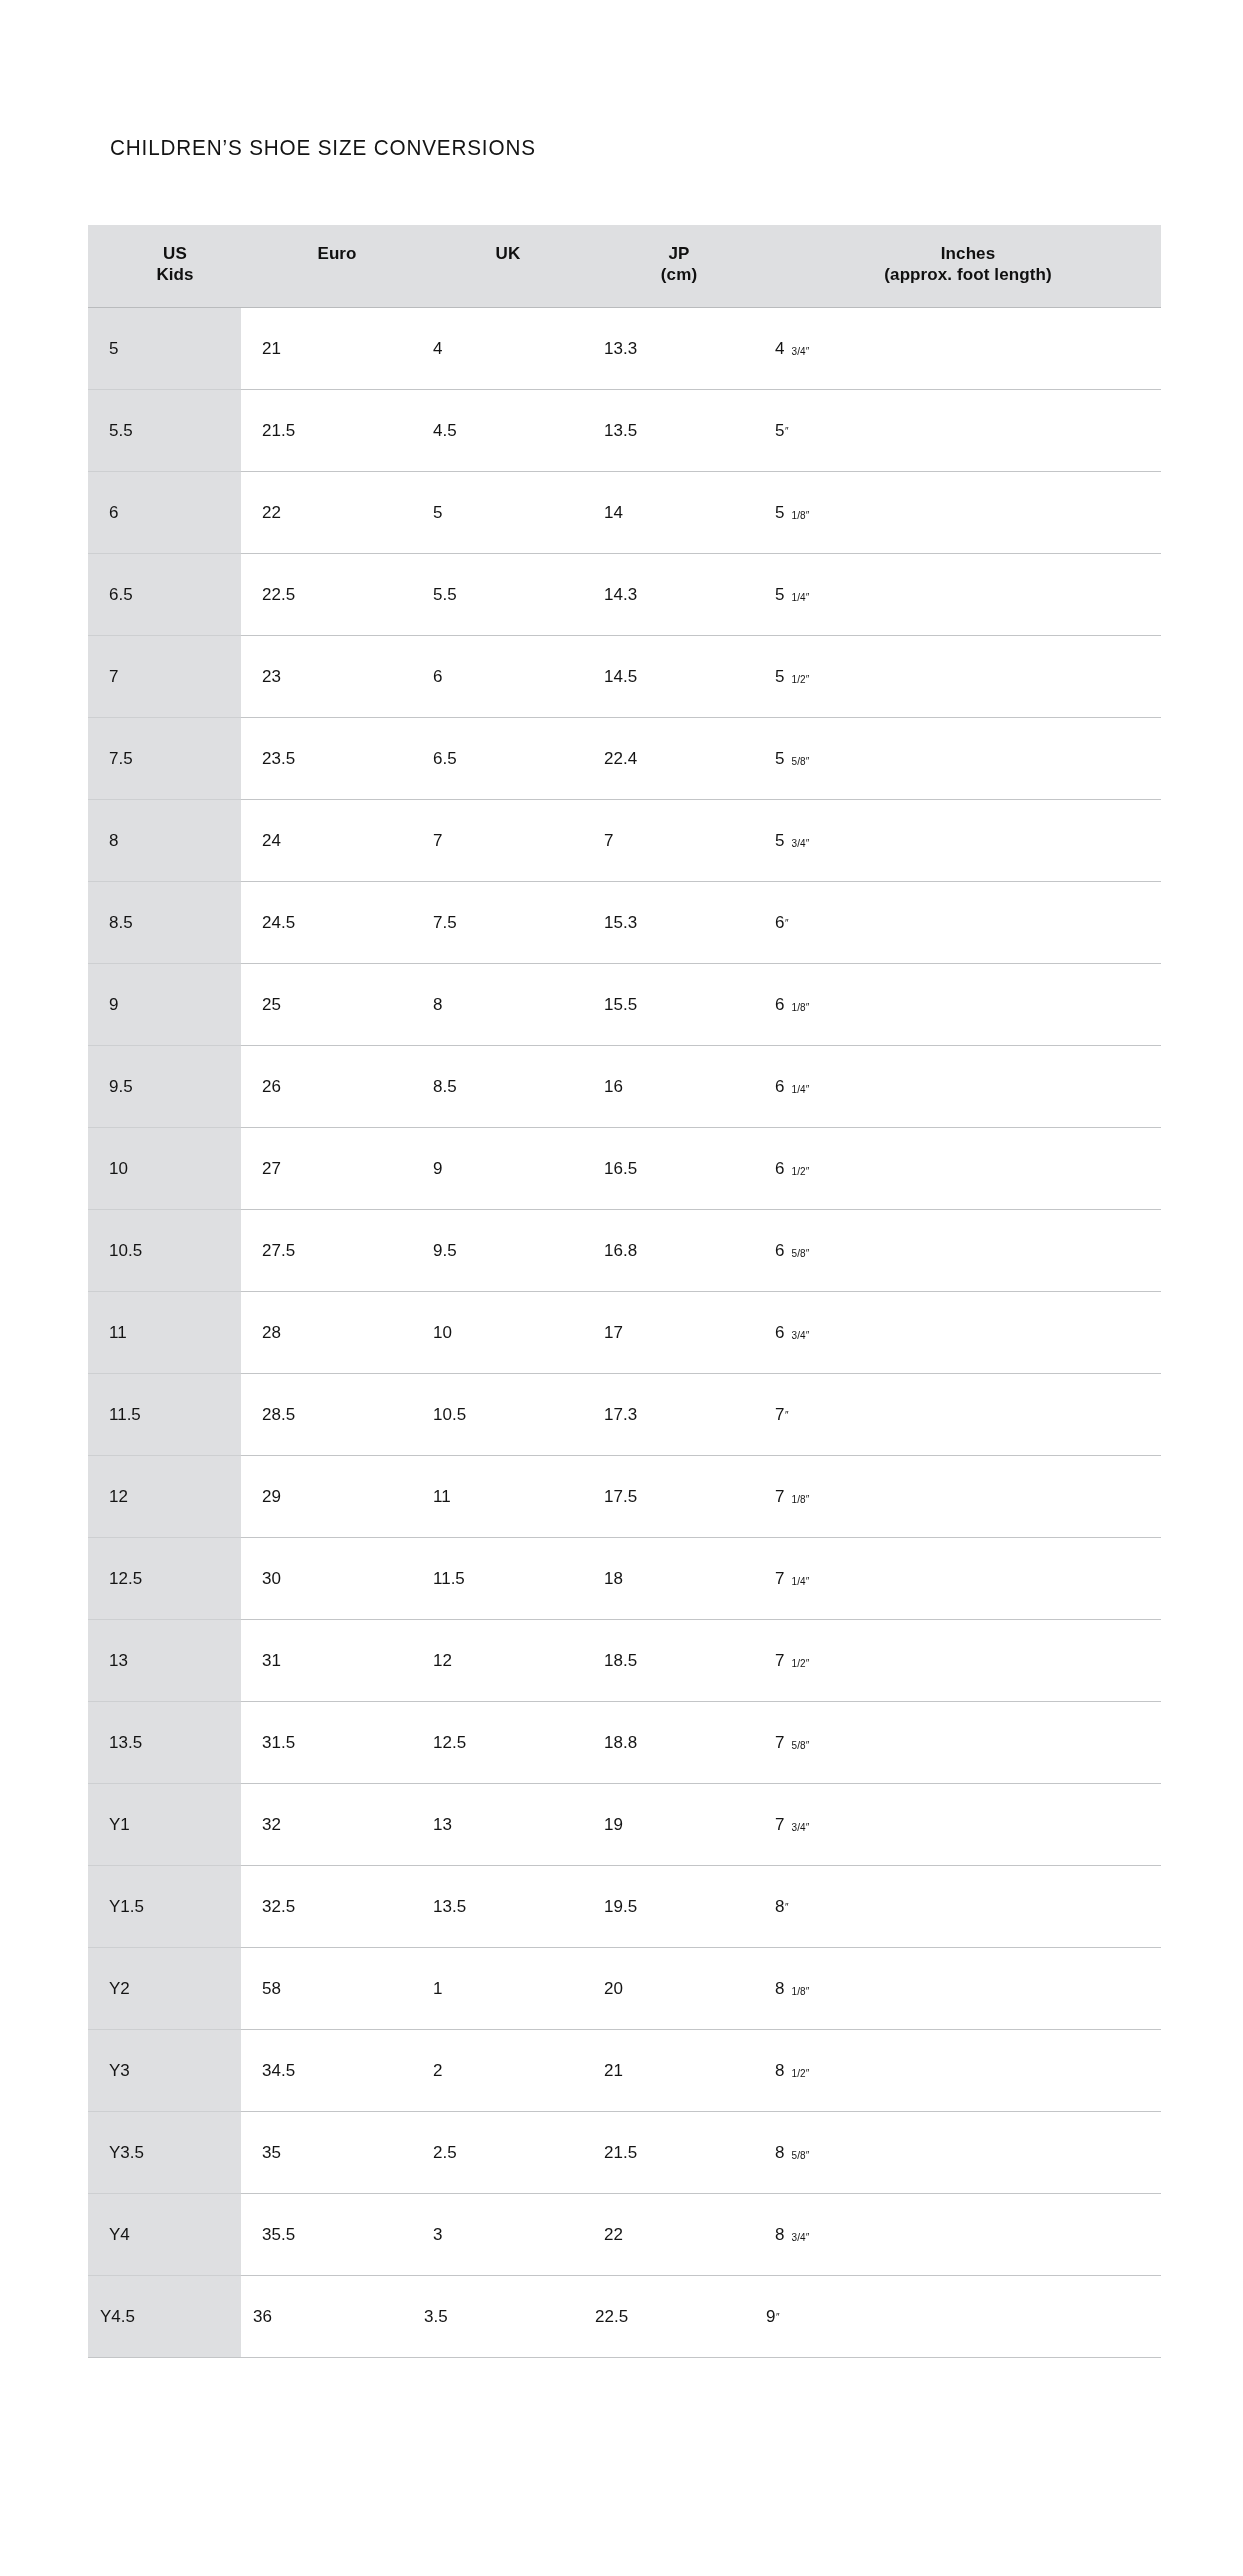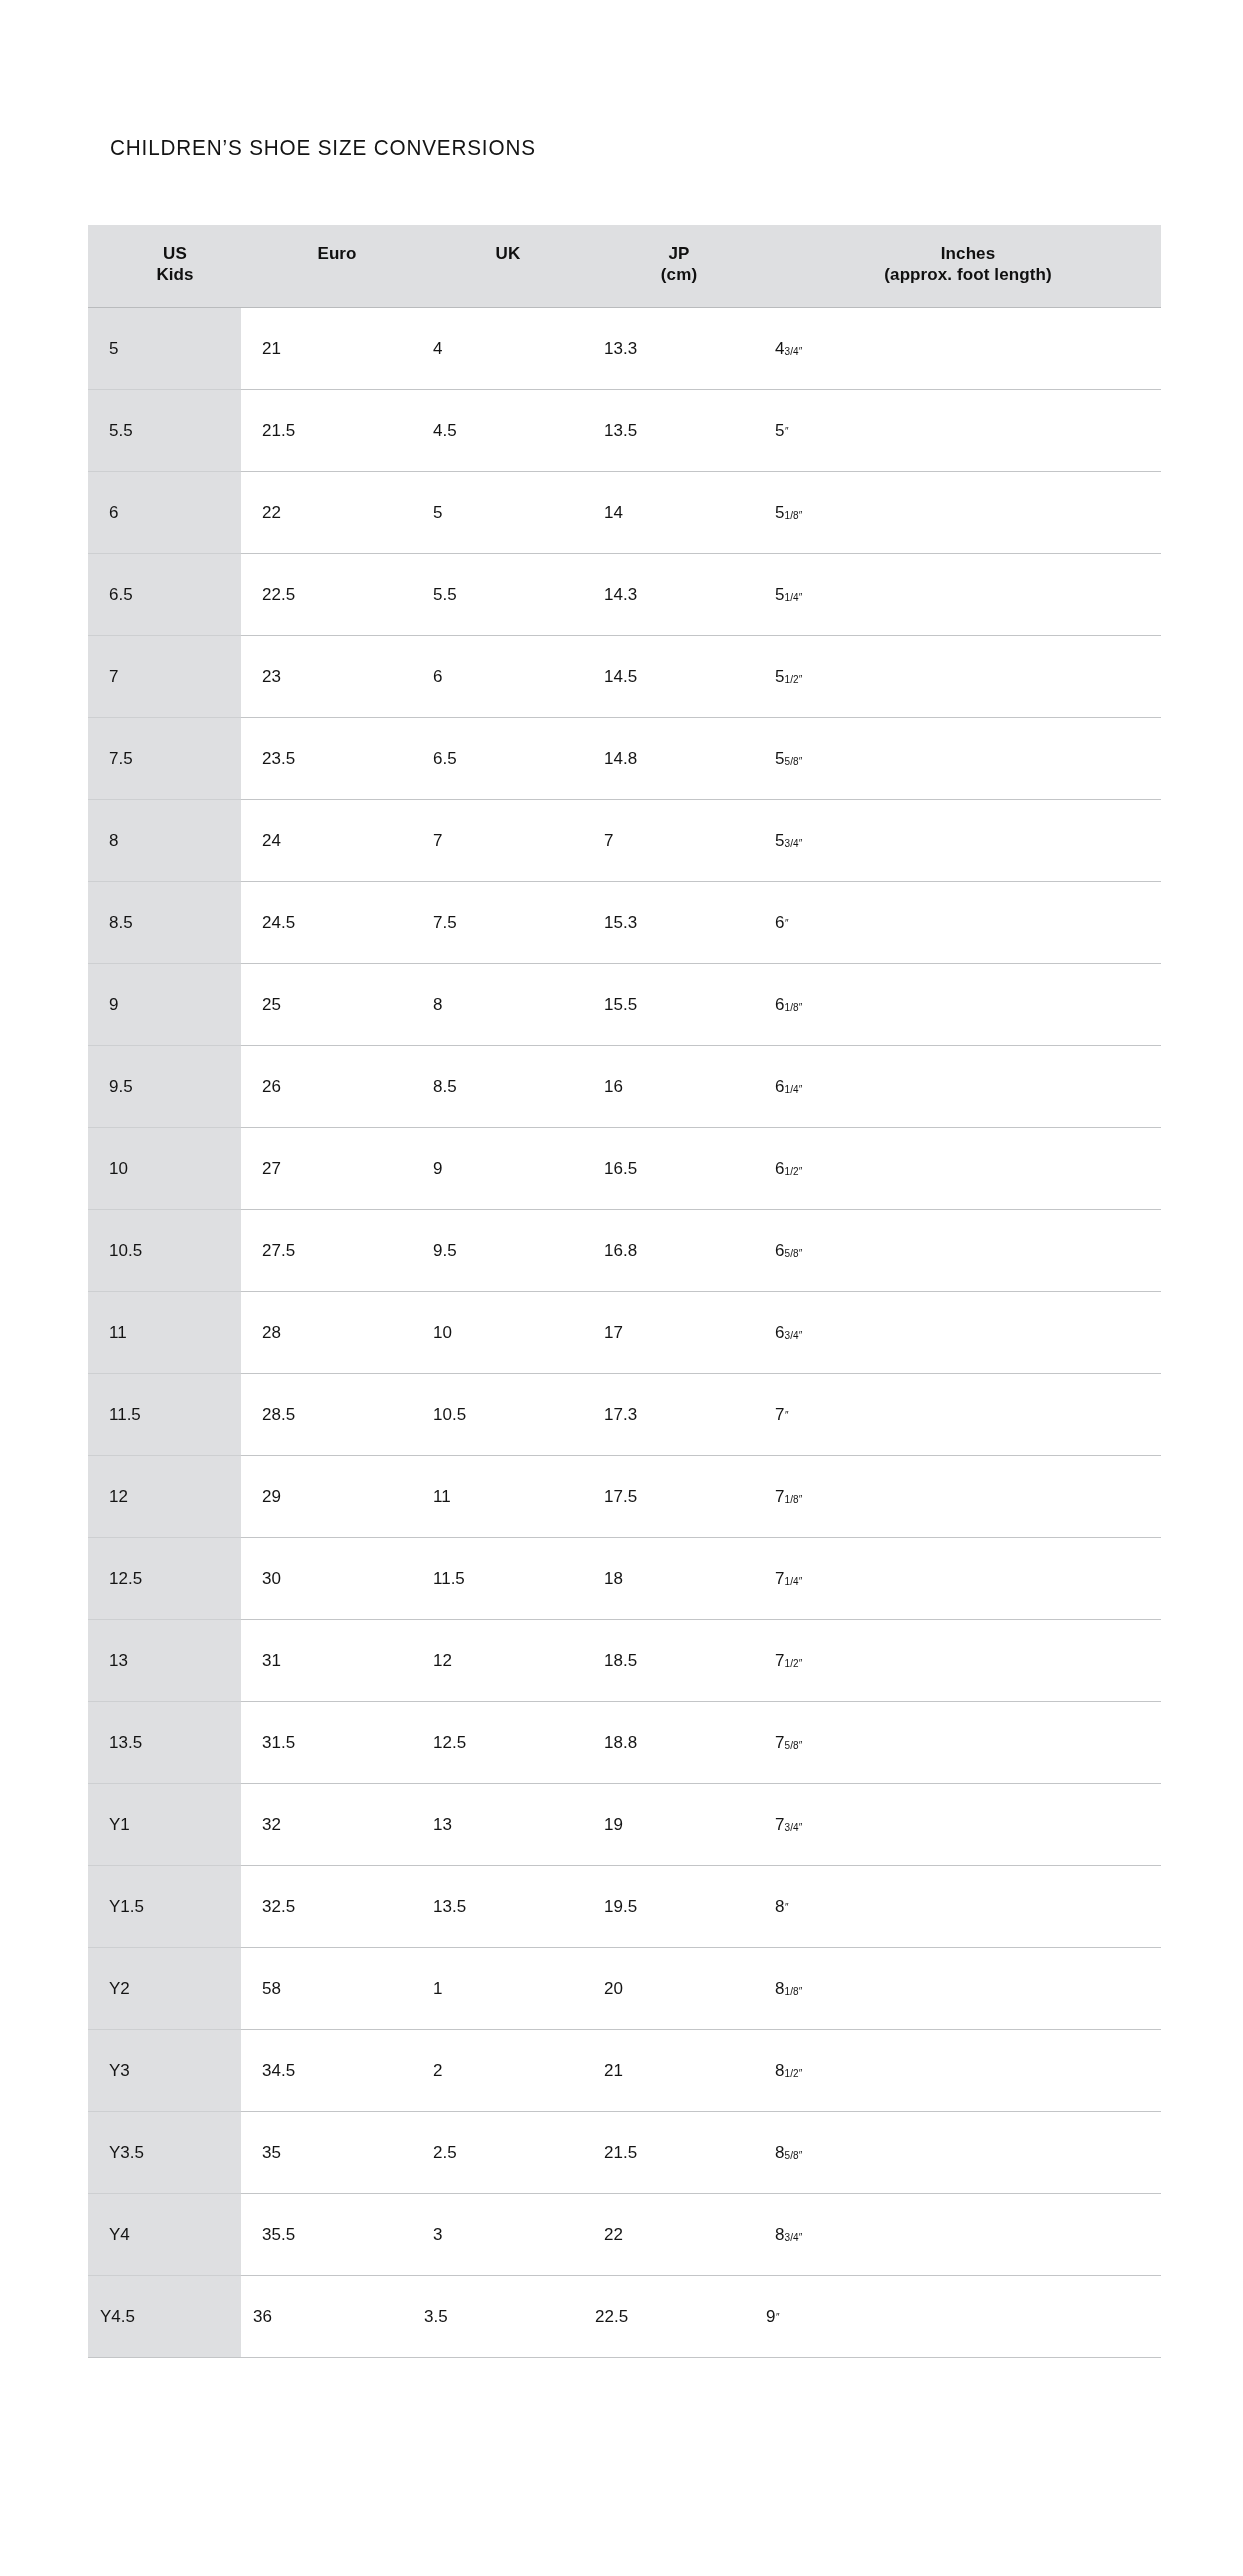--- a/index.html
+++ b/index.html
@@ -91,21 +91,21 @@
   }
 
   .size-table tbody tr:last-child td {
     border-bottom: 1.8px solid #c3c5c7;
     padding-left: 12px;
   }
 
   .frac {
     font-size: 10px;
     letter-spacing: 0.1px;
-    margin-left: 0;
+    margin-left: 7px;
     vertical-align: baseline;
     position: relative;
     top: 1.2px;
   }
   .inch-num {
     font-size: 17px;
   }
   .inch-mark {
     font-size: 10px;
     margin-left: 0.6px;
@@ -185,21 +185,21 @@
           <td class="col-us">7</td>
           <td class="">23</td>
           <td class="">6</td>
           <td class="">14.5</td>
           <td><span class="inch-num">5</span><span class="frac">1/2″</span></td>
         </tr>
         <tr>
           <td class="col-us">7.5</td>
           <td class="">23.5</td>
           <td class="">6.5</td>
-          <td class="">14.8</td>
+          <td class="">22.4</td>
           <td><span class="inch-num">5</span><span class="frac">5/8″</span></td>
         </tr>
         <tr>
           <td class="col-us">8</td>
           <td class="">24</td>
           <td class="">7</td>
           <td class="">7</td>
           <td><span class="inch-num">5</span><span class="frac">3/4″</span></td>
         </tr>
         <tr>

